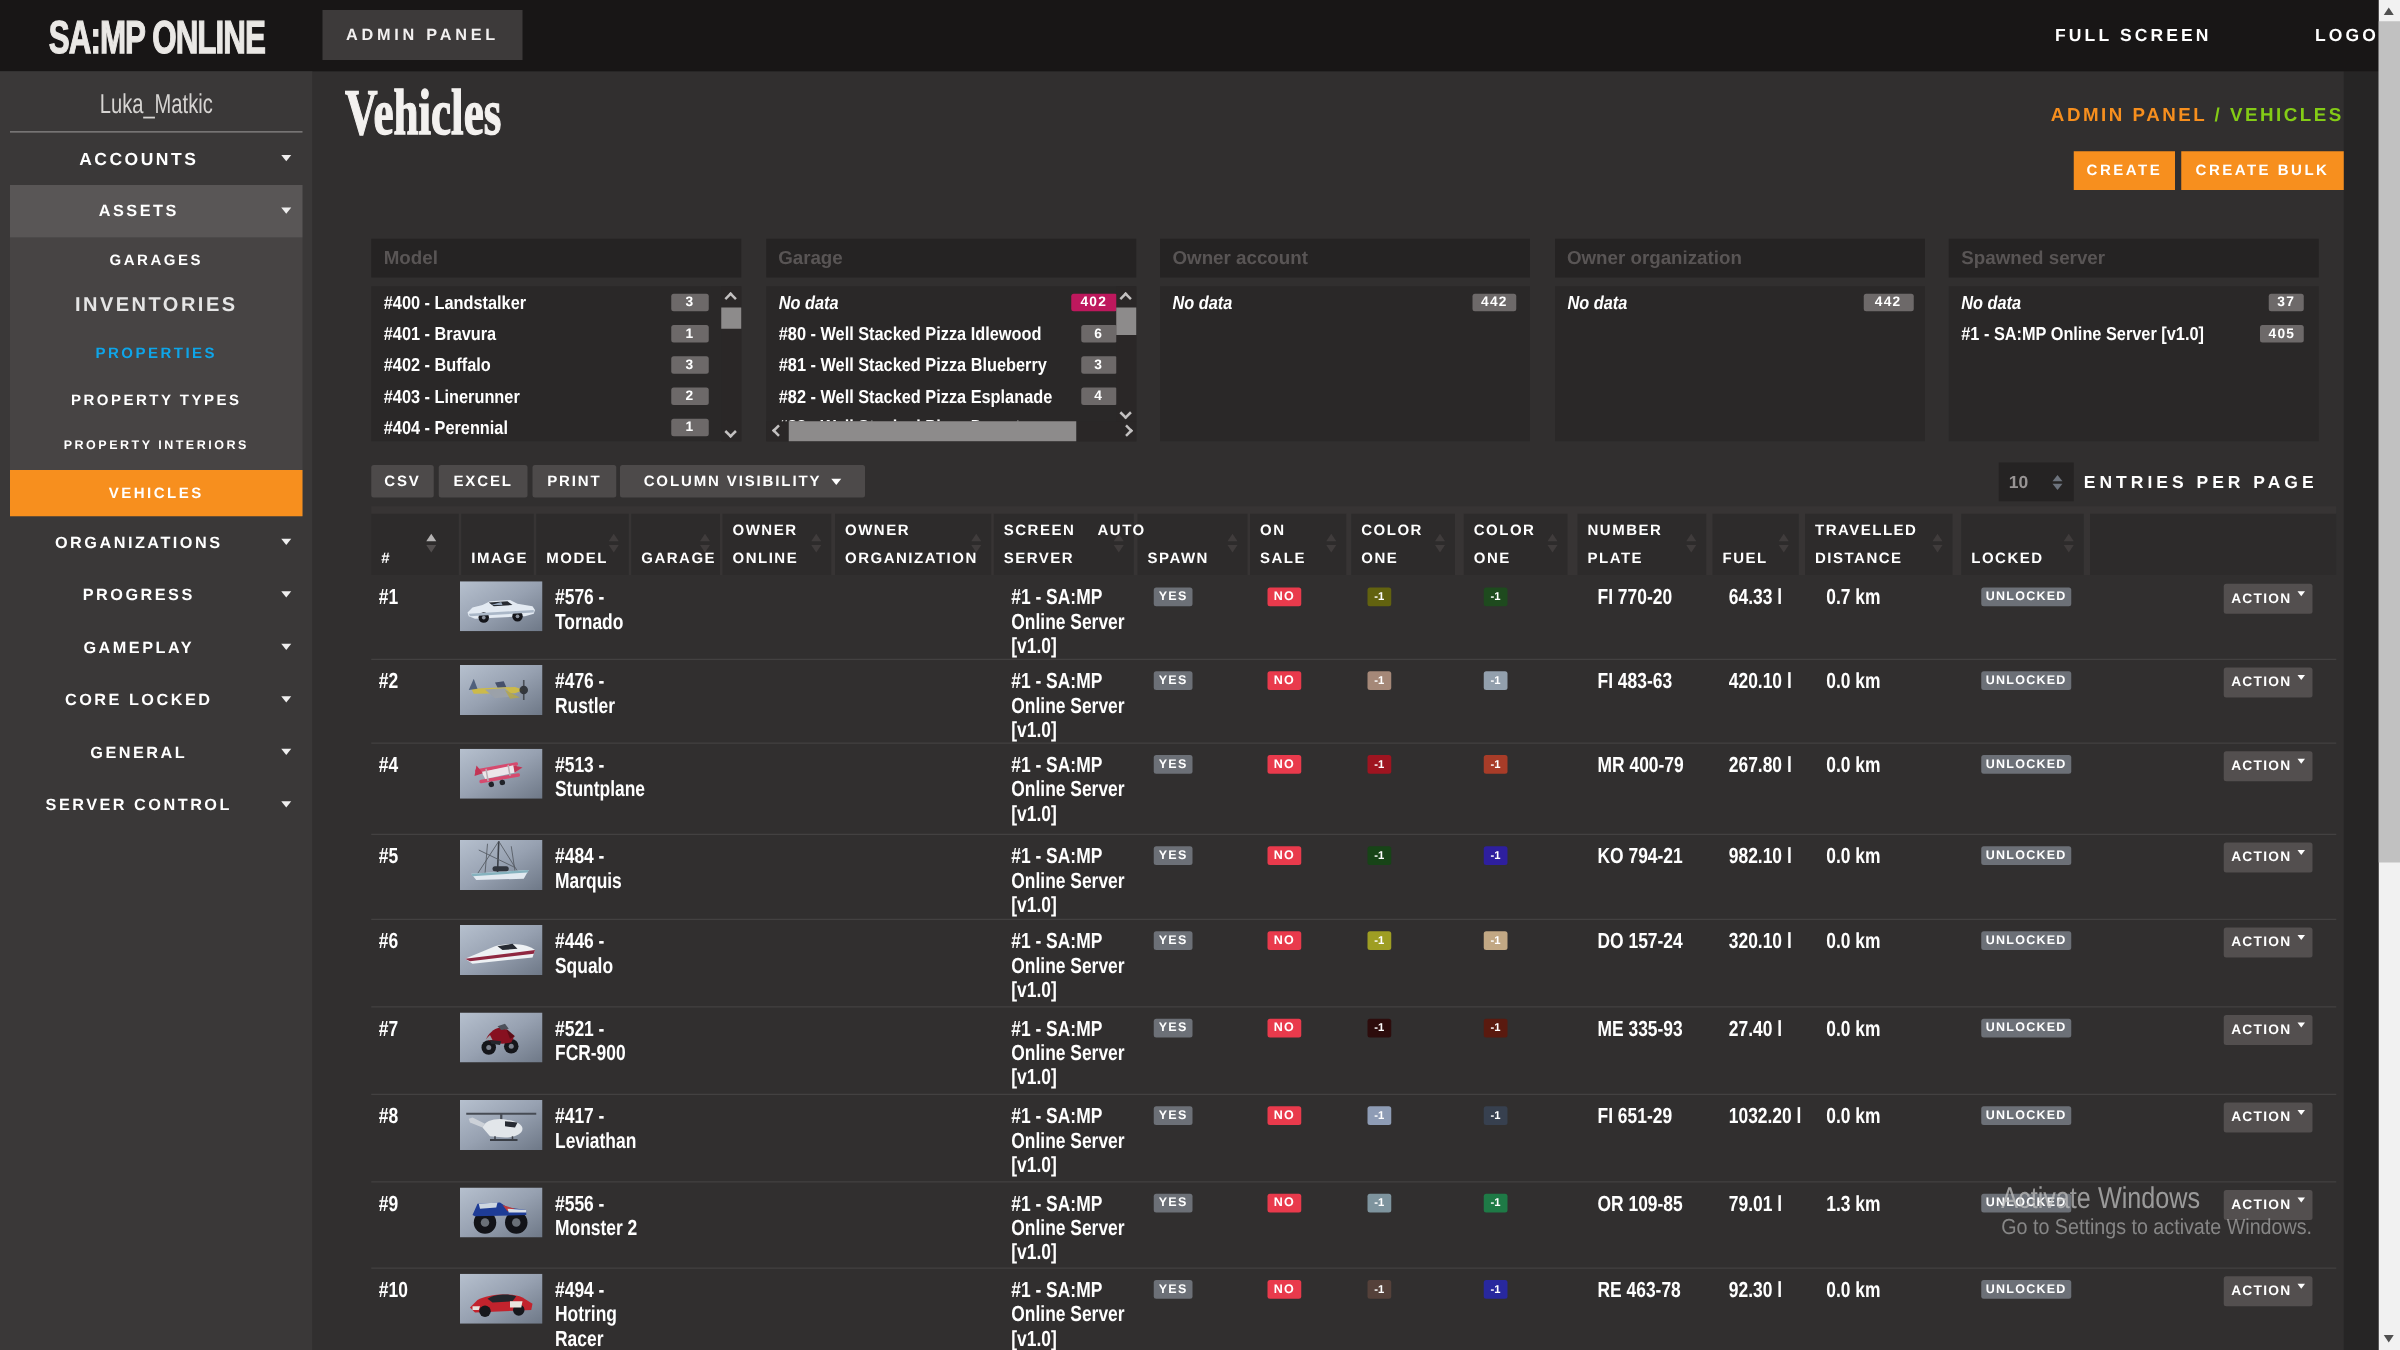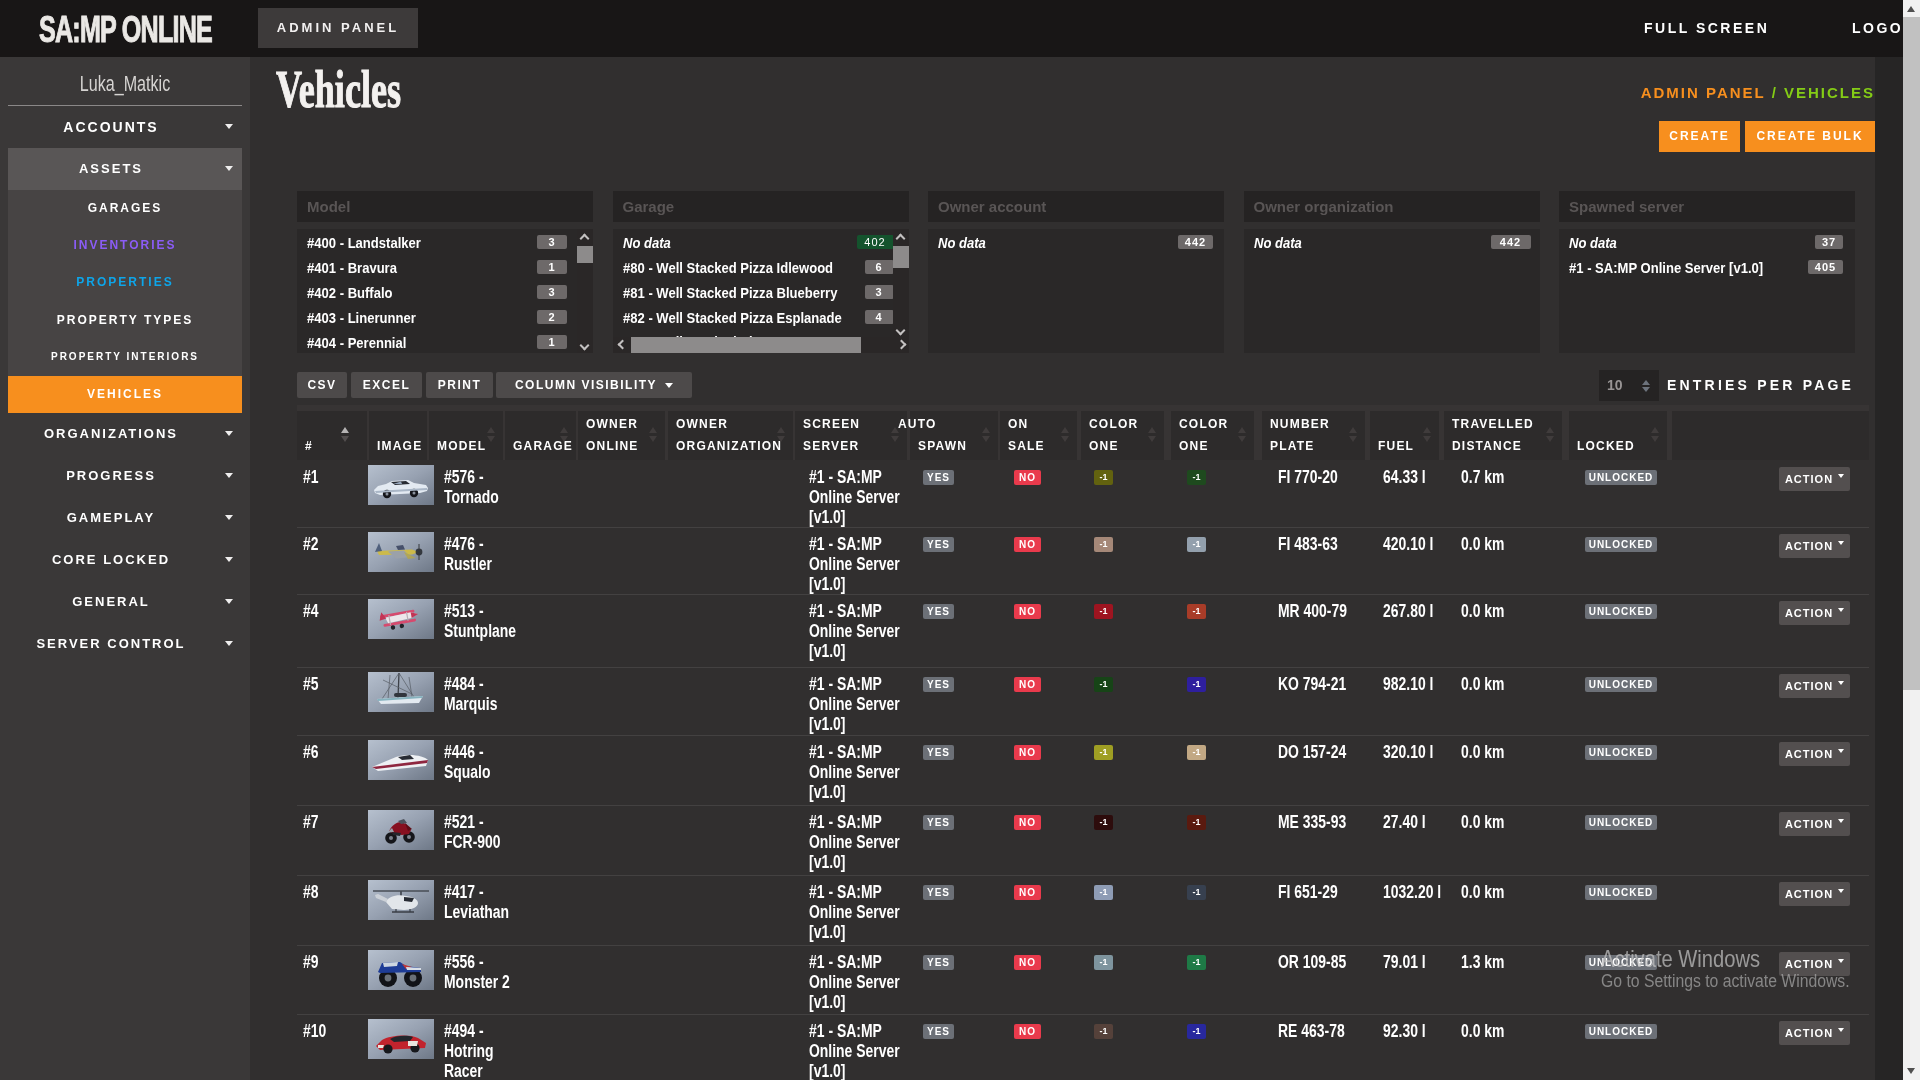--- a/index.html
+++ b/index.html
@@ -22,21 +22,21 @@
 <div style="position:absolute;left:0;top:71px;width:250px;height:24px;color:#d6d4d2;font-size:17.5px;text-align:center;transform:scale(0.92,1.25);line-height:24px;">Luka_Matkic</div>
 <div style="position:absolute;left:8px;top:105px;width:234px;height:1px;background:#8a8888;"></div>
 <div style="position:absolute;left:8px;top:190px;width:234px;height:223px;background:#474444;"></div>
 <div style="position:absolute;left:8px;top:148px;width:234px;height:42px;background:#595656;"></div>
 <div style="position:absolute;left:8px;top:376px;width:234px;height:37px;background:#f78f1e;"></div>
 <div style="position:absolute;left:8px;top:119px;width:206px;height:16px;color:#fff;font-weight:bold;font-size:14px;letter-spacing:2px;text-align:center;line-height:16px;">ACCOUNTS</div>
 <div style="position:absolute;left:225px;top:124px;width:0;height:0;border-left:4.5px solid transparent;border-right:4.5px solid transparent;border-top:5.5px solid #efeeee;"></div>
 <div style="position:absolute;left:8px;top:161px;width:206px;height:16px;color:#fff;font-weight:bold;font-size:13px;letter-spacing:2px;text-align:center;line-height:16px;">ASSETS</div>
 <div style="position:absolute;left:225px;top:166px;width:0;height:0;border-left:4.5px solid transparent;border-right:4.5px solid transparent;border-top:5.5px solid #efeeee;"></div>
 <div style="position:absolute;left:8px;top:200px;width:234px;height:16px;color:#fff;font-weight:bold;font-size:12px;letter-spacing:2px;text-align:center;line-height:16px;">GARAGES</div>
-<div style="position:absolute;left:8px;top:237px;width:234px;height:16px;color:#8b5cf6;font-weight:bold;font-size:12px;letter-spacing:2px;text-align:center;line-height:16px;">INVENTORIES</div>
+<div style="position:absolute;left:8px;top:237px;width:234px;height:16px;color:#e5e5e5;font-weight:bold;font-size:16px;letter-spacing:2px;text-align:center;line-height:16px;">INVENTORIES</div>
 <div style="position:absolute;left:8px;top:274px;width:234px;height:16px;color:#0ea5e9;font-weight:bold;font-size:12px;letter-spacing:2px;text-align:center;line-height:16px;">PROPERTIES</div>
 <div style="position:absolute;left:8px;top:312px;width:234px;height:16px;color:#fff;font-weight:bold;font-size:12px;letter-spacing:2px;text-align:center;line-height:16px;">PROPERTY TYPES</div>
 <div style="position:absolute;left:8px;top:349px;width:234px;height:16px;color:#fff;font-weight:bold;font-size:10px;letter-spacing:2px;text-align:center;line-height:16px;">PROPERTY INTERIORS</div>
 <div style="position:absolute;left:8px;top:386px;width:234px;height:16px;color:#fff;font-weight:bold;font-size:12px;letter-spacing:2px;text-align:center;line-height:16px;">VEHICLES</div>
 <div style="position:absolute;left:8px;top:426px;width:206px;height:16px;color:#fff;font-weight:bold;font-size:13px;letter-spacing:2px;text-align:center;line-height:16px;">ORGANIZATIONS</div>
 <div style="position:absolute;left:225px;top:431px;width:0;height:0;border-left:4.5px solid transparent;border-right:4.5px solid transparent;border-top:5.5px solid #efeeee;"></div>
 <div style="position:absolute;left:8px;top:468px;width:206px;height:16px;color:#fff;font-weight:bold;font-size:13px;letter-spacing:2px;text-align:center;line-height:16px;">PROGRESS</div>
 <div style="position:absolute;left:225px;top:473px;width:0;height:0;border-left:4.5px solid transparent;border-right:4.5px solid transparent;border-top:5.5px solid #efeeee;"></div>
 <div style="position:absolute;left:8px;top:510px;width:206px;height:16px;color:#fff;font-weight:bold;font-size:13px;letter-spacing:2px;text-align:center;line-height:16px;">GAMEPLAY</div>
 <div style="position:absolute;left:225px;top:515px;width:0;height:0;border-left:4.5px solid transparent;border-right:4.5px solid transparent;border-top:5.5px solid #efeeee;"></div>
@@ -70,21 +70,21 @@
 <div style="position:absolute;left:537px;top:285px;width:30px;height:14px;background:#6d6969;border-radius:2px;color:#fff;font-weight:bold;font-size:11px;text-align:center;line-height:14px;letter-spacing:1px;">3</div>
 <div style="position:absolute;left:307px;top:309px;height:18px;white-space:nowrap;color:#fff;font-weight:bold;font-size:15px;line-height:18px;transform:scale(0.87,1);transform-origin:0 0;">#403 - Linerunner</div>
 <div style="position:absolute;left:537px;top:310px;width:30px;height:14px;background:#6d6969;border-radius:2px;color:#fff;font-weight:bold;font-size:11px;text-align:center;line-height:14px;letter-spacing:1px;">2</div>
 <div style="position:absolute;left:307px;top:334px;height:18px;white-space:nowrap;color:#fff;font-weight:bold;font-size:15px;line-height:18px;transform:scale(0.87,1);transform-origin:0 0;">#404 - Perennial</div>
 <div style="position:absolute;left:537px;top:335px;width:30px;height:14px;background:#6d6969;border-radius:2px;color:#fff;font-weight:bold;font-size:11px;text-align:center;line-height:14px;letter-spacing:1px;">1</div>
 <div style="position:absolute;left:577px;top:229px;width:16px;height:124px;background:#2a2727;"></div>
 <div class="chev" style="left:581px;top:235px;transform:rotate(-45deg);"></div>
 <div class="chev" style="left:581px;top:342px;transform:rotate(135deg);"></div>
 <div style="position:absolute;left:577px;top:246px;width:16px;height:17px;background:#8d8b8b;"></div>
 <div style="position:absolute;left:622.5px;top:234px;height:18px;white-space:nowrap;color:#fff;font-weight:bold;font-size:15px;line-height:18px;transform:scale(0.87,1);transform-origin:0 0;font-style:italic;">No data</div>
-<div style="position:absolute;left:856.5px;top:235px;width:37px;height:14px;background:#14532d;border-radius:2px;color:#fff;font-weight:normal;font-size:11px;text-align:center;line-height:14px;letter-spacing:1px;">402</div>
+<div style="position:absolute;left:856.5px;top:235px;width:37px;height:14px;background:#be185d;border-radius:2px;color:#fff;font-weight:bold;font-size:11px;text-align:center;line-height:14px;letter-spacing:1px;">402</div>
 <div style="position:absolute;left:622.5px;top:259px;height:18px;white-space:nowrap;color:#fff;font-weight:bold;font-size:15px;line-height:18px;transform:scale(0.87,1);transform-origin:0 0;">#80 - Well Stacked Pizza Idlewood</div>
 <div style="position:absolute;left:864.5px;top:260px;width:29px;height:14px;background:#6d6969;border-radius:2px;color:#fff;font-weight:bold;font-size:11px;text-align:center;line-height:14px;letter-spacing:1px;">6</div>
 <div style="position:absolute;left:622.5px;top:284px;height:18px;white-space:nowrap;color:#fff;font-weight:bold;font-size:15px;line-height:18px;transform:scale(0.87,1);transform-origin:0 0;">#81 - Well Stacked Pizza Blueberry</div>
 <div style="position:absolute;left:864.5px;top:285px;width:29px;height:14px;background:#6d6969;border-radius:2px;color:#fff;font-weight:bold;font-size:11px;text-align:center;line-height:14px;letter-spacing:1px;">3</div>
 <div style="position:absolute;left:622.5px;top:309px;height:18px;white-space:nowrap;color:#fff;font-weight:bold;font-size:15px;line-height:18px;transform:scale(0.87,1);transform-origin:0 0;">#82 - Well Stacked Pizza Esplanade</div>
 <div style="position:absolute;left:864.5px;top:310px;width:29px;height:14px;background:#6d6969;border-radius:2px;color:#fff;font-weight:bold;font-size:11px;text-align:center;line-height:14px;letter-spacing:1px;">4</div>
 <div style="position:absolute;left:622.5px;top:333px;width:230px;height:7px;overflow:hidden;white-space:nowrap;color:#fff;font-weight:bold;font-size:15px;transform:scale(0.87,1);transform-origin:0 0;">#83 - Well Stacked Pizza Downtown</div>
 <div style="position:absolute;left:892.5px;top:229px;width:16px;height:109px;background:#2a2727;"></div>
 <div class="chev" style="left:896.5px;top:235px;transform:rotate(-45deg);"></div>
 <div class="chev" style="left:896.5px;top:327px;transform:rotate(135deg);"></div>
@@ -134,21 +134,21 @@
 <div class="hlbl" style="left:676px;top:413px;">OWNER</div>
 <div class="hlbl" style="left:676px;top:435px;">ORGANIZATION</div>
 <div class="sarr" style="left:777px;top:427px;border-bottom:6.5px solid #403c3c;"></div>
 <div class="sarr" style="left:777px;top:436px;border-top:6.5px solid #403c3c;"></div>
 <div style="position:absolute;left:795px;top:411px;width:112px;height:49px;background:#2d2b2b;"></div>
 <div class="hlbl" style="left:803px;top:413px;">SCREEN</div>
 <div class="hlbl" style="left:803px;top:435px;">SERVER</div>
 <div class="sarr" style="left:891px;top:427px;border-bottom:6.5px solid #403c3c;"></div>
 <div class="sarr" style="left:891px;top:436px;border-top:6.5px solid #403c3c;"></div>
 <div style="position:absolute;left:910px;top:411px;width:88px;height:49px;background:#2d2b2b;"></div>
-<div class="hlbl" style="left:878px;top:413px;margin-left:20px;">AUTO</div>
+<div class="hlbl" style="left:878px;top:413px;">AUTO</div>
 <div class="hlbl" style="left:918px;top:435px;">SPAWN</div>
 <div class="sarr" style="left:982px;top:427px;border-bottom:6.5px solid #403c3c;"></div>
 <div class="sarr" style="left:982px;top:436px;border-top:6.5px solid #403c3c;"></div>
 <div style="position:absolute;left:1000px;top:411px;width:77px;height:49px;background:#2d2b2b;"></div>
 <div class="hlbl" style="left:1008px;top:413px;">ON</div>
 <div class="hlbl" style="left:1008px;top:435px;">SALE</div>
 <div class="sarr" style="left:1061px;top:427px;border-bottom:6.5px solid #403c3c;"></div>
 <div class="sarr" style="left:1061px;top:436px;border-top:6.5px solid #403c3c;"></div>
 <div style="position:absolute;left:1081px;top:411px;width:83px;height:49px;background:#2d2b2b;"></div>
 <div class="hlbl" style="left:1089px;top:413px;">COLOR</div>

